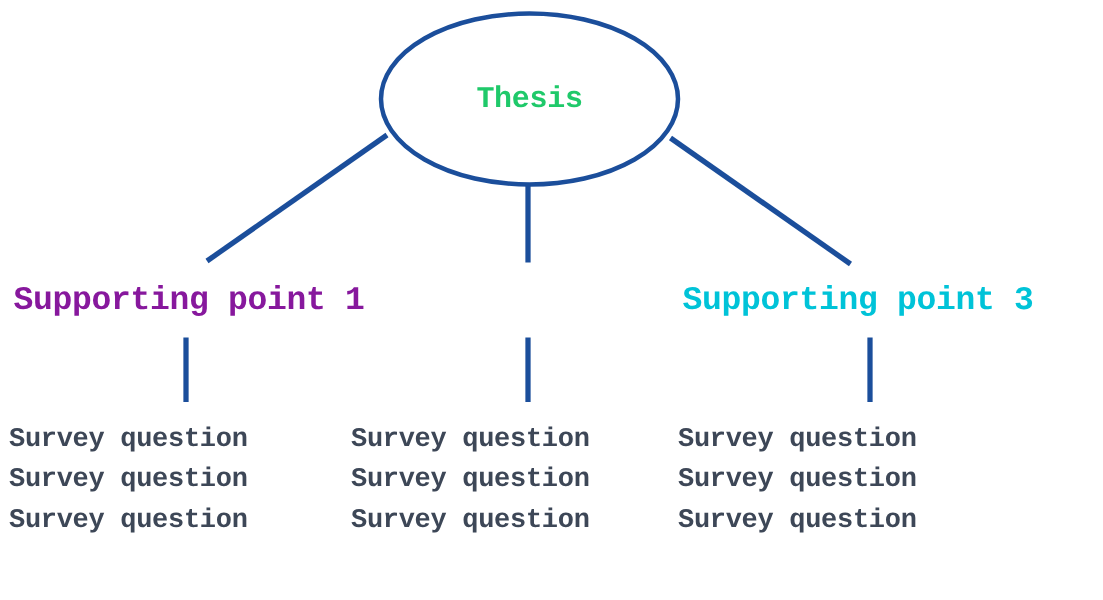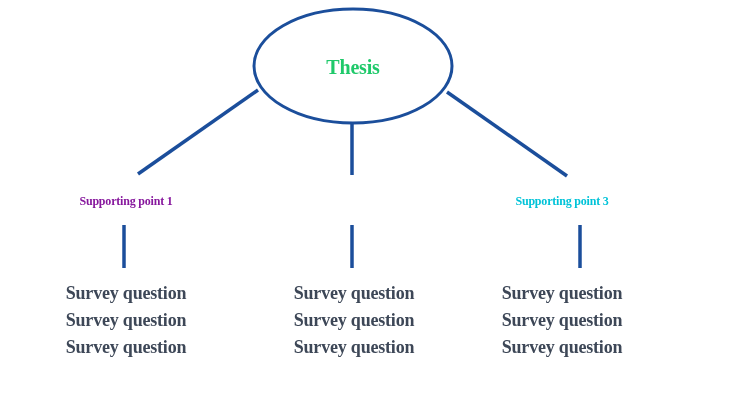--- a/index.html
+++ b/index.html
@@ -1,52 +1,51 @@
 <!DOCTYPE html>
 <html><head>
 <meta charset="utf-8">
 <style>
   html, body { margin: 0; padding: 0; background: #ffffff; }
   .canvas {
     position: relative;
     width: 735px;
     height: 400px;
     background: #ffffff;
-    font-family: Liberation Serif, serif;
+    font-family: Liberation Mono, monospace;
     overflow: hidden;
   }
   svg.wires { position: absolute; left: 0; top: 0; }
   .wire { stroke: #1b4e9b; fill: none; }
   .node-ellipse { stroke-width: 3; fill: #ffffff; }
   .connector { stroke-width: 3.5; }
   .root-label {
     position: absolute;
     left: 253px; top: 55px; width: 200px; height: 24px;
     line-height: 24px; text-align: center;
     font-size: 20px; font-weight: bold; letter-spacing: -0.2px;
   }
   .branch-label {
     position: absolute;
     top: 191px; width: 240px; height: 20px;
     line-height: 20px; text-align: center;
-    font-size: 12px; font-weight: bold; letter-spacing: -0.2px;
+    font-size: 22px; font-weight: bold; letter-spacing: -0.2px;
   }
   .question-list {
     position: absolute;
     top: 280px; width: 240px;
-    text-align: center;
   }
   .question {
     height: 27px; line-height: 27px;
     font-size: 18px; font-weight: 600;
     color: #3d4757; letter-spacing: -0.2px;
   }
   .col-1 { left: 6px; }
   .col-2 { left: 234px; }
-  .col-3 { left: 442px; }
+  .col-3 { left: 452px; }
 </style>
 </head>
 <body>
 
 <div class="canvas">
 
   <svg class="wires" width="735" height="400" viewBox="0 0 735 400">
     <ellipse class="wire node-ellipse" cx="353" cy="66" rx="99" ry="57"></ellipse>
     <line class="wire connector" x1="258" y1="90" x2="138" y2="174"></line>
     <line class="wire connector" x1="352" y1="123" x2="352" y2="175"></line>

